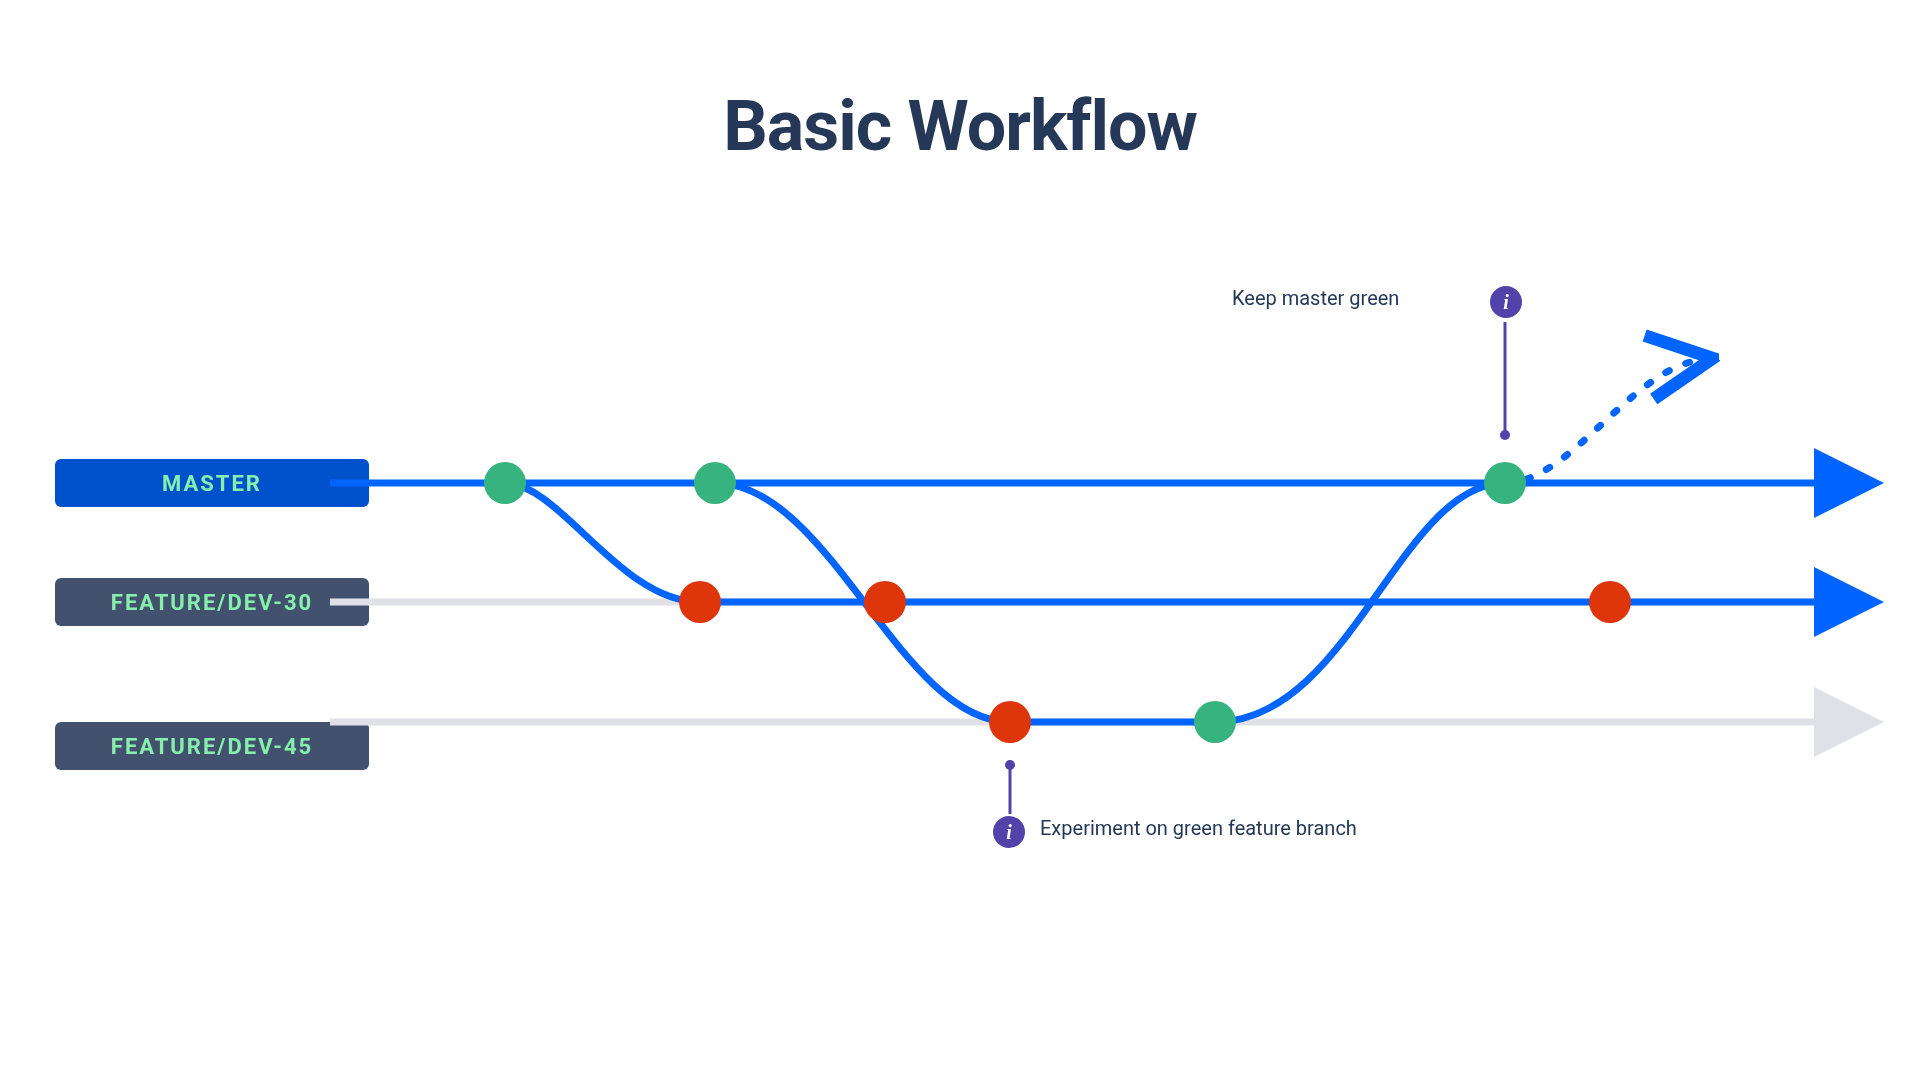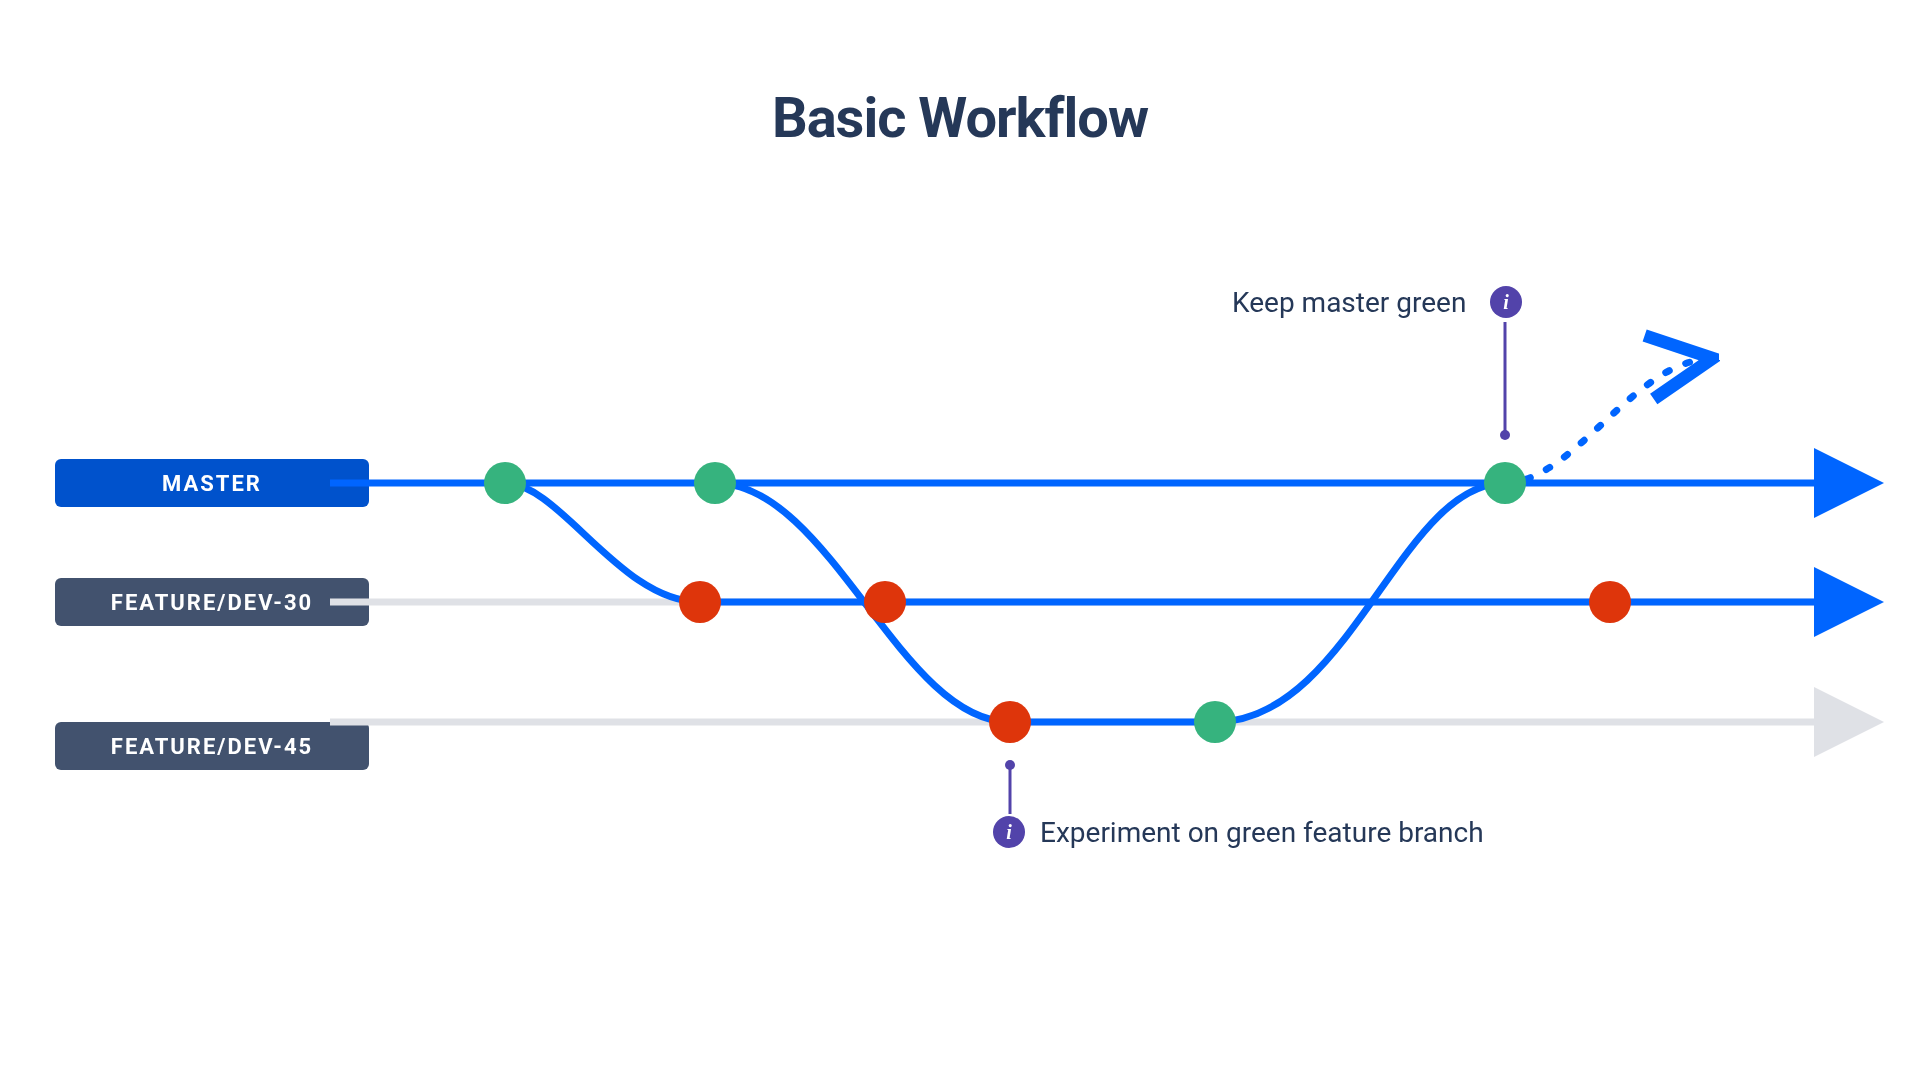--- a/index.html
+++ b/index.html
@@ -1,18 +1,18 @@
 <!DOCTYPE html>
 <html><head>
 <meta charset="utf-8">
 <style>
   html,body{margin:0;padding:0;width:1920px;height:1080px;background:#fff;font-family:-apple-system,BlinkMacSystemFont,"Segoe UI",Roboto,Helvetica,Arial,sans-serif;}
-  .title{position:absolute;left:0;right:0;top:85px;text-align:center;font-size:56px;font-weight:700;color:#253858;letter-spacing:-1px;}
-  .branch-label{position:absolute;height:48px;display:flex;align-items:center;justify-content:center;color:#ffffff;font-weight:700;font-size:22px;letter-spacing:2px;border-radius:6px;padding:0 22px;}
-  .annotation{position:absolute;color:#253858;font-size:28px;font-weight:400;}
+  .title{position:absolute;left:0;right:0;top:85px;text-align:center;font-size:70px;font-weight:700;color:#253858;letter-spacing:-1px;}
+  .branch-label{position:absolute;height:48px;display:flex;align-items:center;justify-content:center;color:#86efac;font-weight:700;font-size:22px;letter-spacing:2px;border-radius:6px;padding:0 22px;}
+  .annotation{position:absolute;color:#253858;font-size:20px;font-weight:400;}
   .info-badge{position:absolute;width:32px;height:32px;border-radius:50%;background:#5243aa;display:flex;align-items:center;justify-content:center;color:#fff;font-family:Georgia,serif;font-style:italic;font-size:20px;font-weight:600;}
   svg{position:absolute;left:0;top:0;}
 </style>
 </head>
 <body>
 
 <div class="title">Basic Workflow</div>
 
 <div class="branch-label" style="left:55px;top:459px;width:270px;background:#0052cc;">MASTER</div>
 <div class="branch-label" style="left:55px;top:578px;width:270px;background:#42526e;text-align:right;">FEATURE/DEV-30</div>

